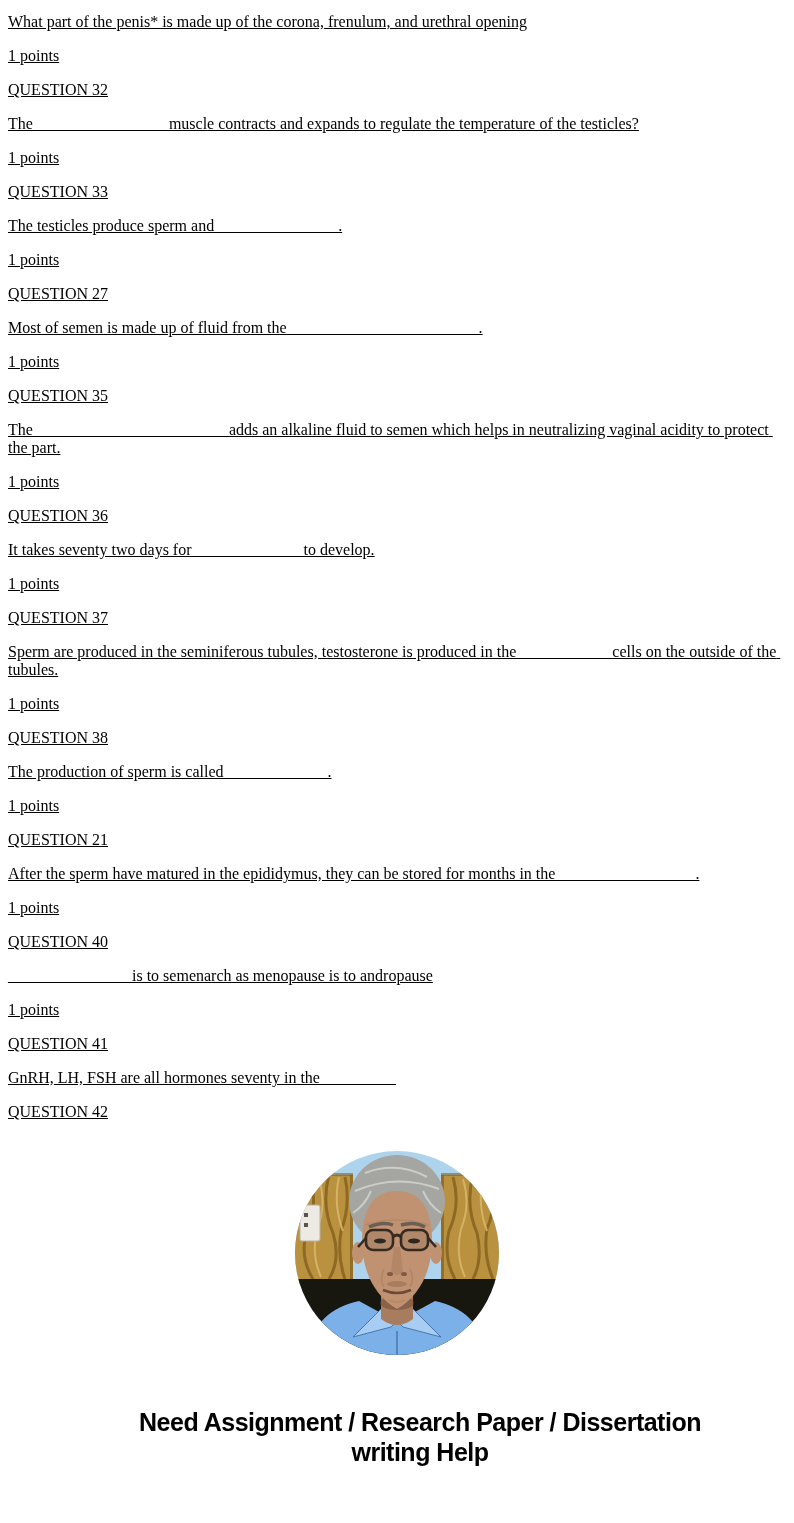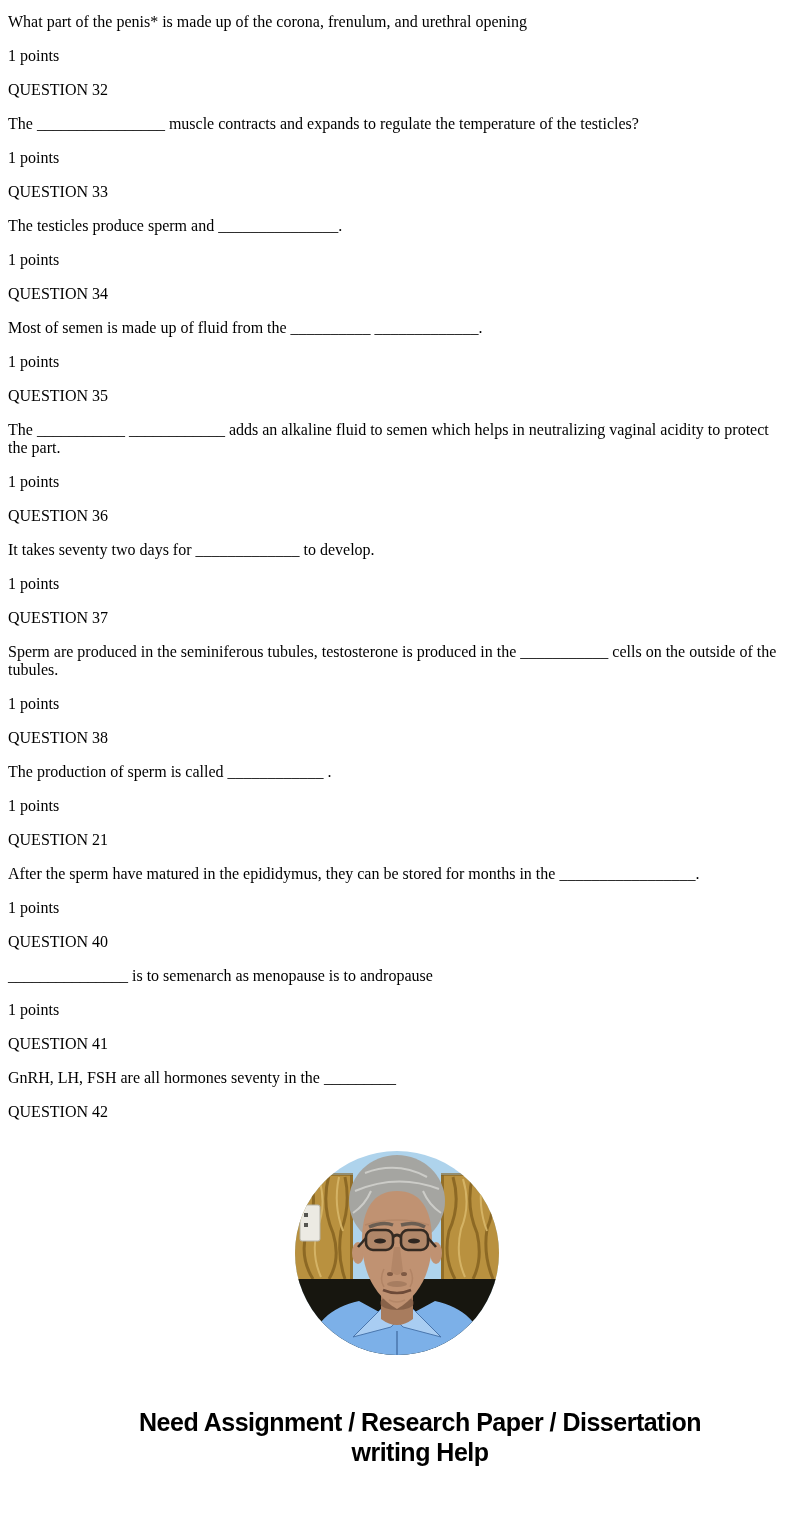--- a/index.html
+++ b/index.html
@@ -9,20 +9,21 @@
     color: var(--text, #000);
     font-family: "Liberation Serif", "DejaVu Serif", serif;
   }
   .page { width: 794px; }
   .doc { padding: 0 8px; }
   .para {
     font-size: 16px;
     line-height: 18px;
     margin: 16px 0;
     white-space: pre-wrap;
+    text-decoration: underline;
   }
   .para:first-child { margin-top: 13px; }
 
   .avatar-wrap {
     margin-top: 30px;
     margin-bottom: 0;
     text-align: center;
     height: 204px;
   }
   .avatar-wrap svg { display: inline-block; }
@@ -46,21 +47,21 @@
 
   <div class="doc" id="doc">
       <p class="para">What part of the penis* is made up of the corona, frenulum, and urethral opening</p>
       <p class="para">1 points</p>
       <p class="para">QUESTION 32</p>
       <p class="para">The ________________ muscle contracts and expands to regulate the temperature of the testicles?</p>
       <p class="para">1 points</p>
       <p class="para">QUESTION 33</p>
       <p class="para">The testicles produce sperm and _______________.</p>
       <p class="para">1 points</p>
-      <p class="para">QUESTION 34</p>
+      <p class="para">QUESTION 27</p>
       <p class="para">Most of semen is made up of fluid from the __________ _____________.</p>
       <p class="para">1 points</p>
       <p class="para">QUESTION 35</p>
       <p class="para">The ___________ ____________ adds an alkaline fluid to semen which helps in neutralizing vaginal acidity to protect the part.</p>
       <p class="para">1 points</p>
       <p class="para">QUESTION 36</p>
       <p class="para">It takes seventy two days for _____________ to develop.</p>
       <p class="para">1 points</p>
       <p class="para">QUESTION 37</p>
       <p class="para">Sperm are produced in the seminiferous tubules, testosterone is produced in the ___________ cells on the outside of the tubules.</p>

